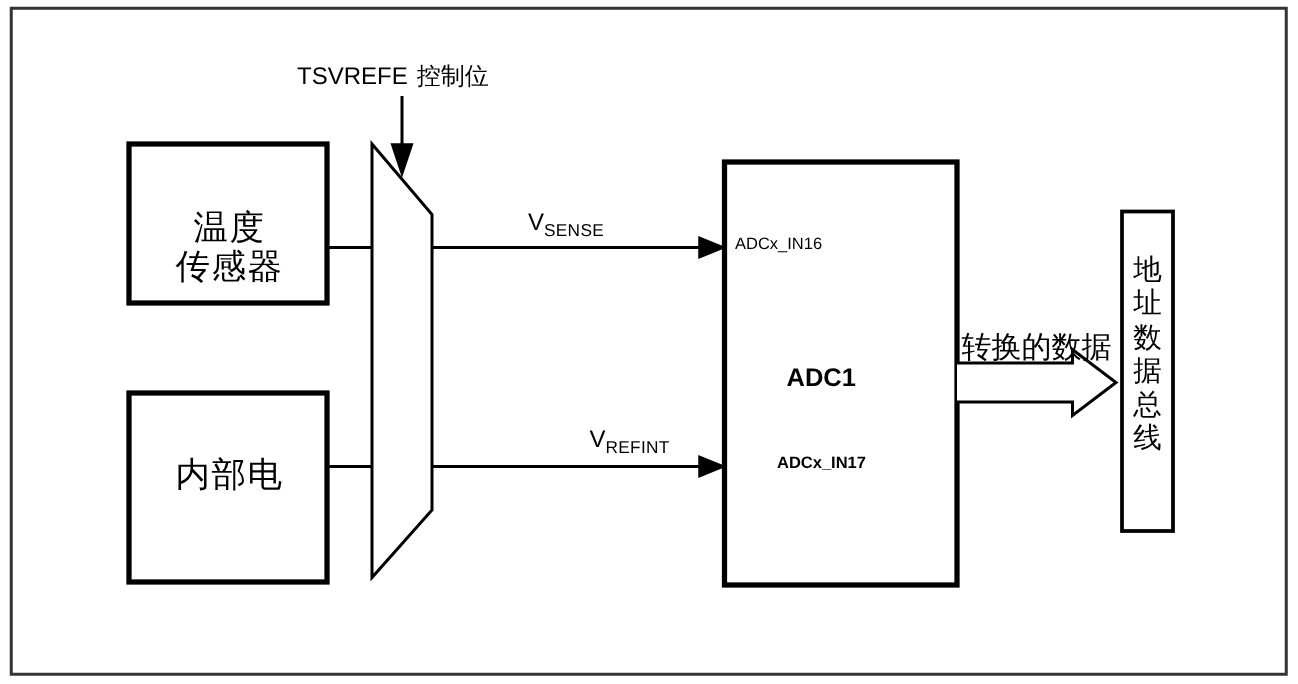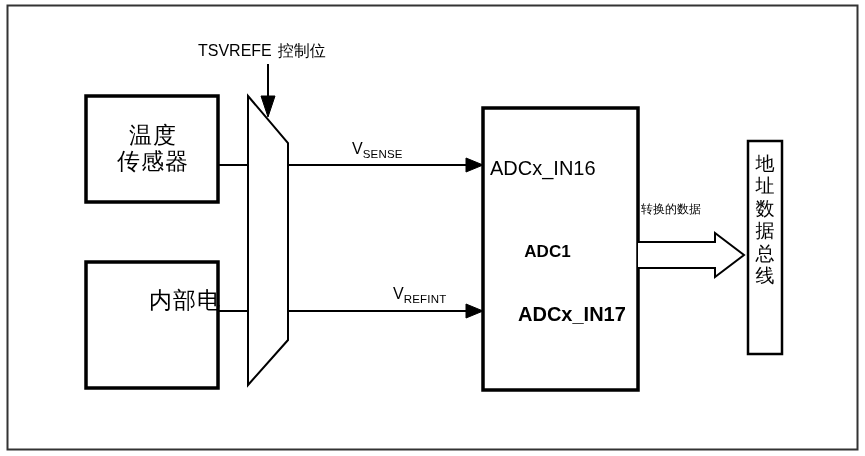--- a/index.html
+++ b/index.html
@@ -24,20 +24,21 @@
   }
   .lbl {
     position: absolute;
     font-family: "Liberation Sans", sans-serif;
     color: #000000;
     white-space: nowrap;
     line-height: 1.15;
   }
   .cjk {
     font-family: "DejaVu Sans", sans-serif;
+    margin-top: 17px;
   }
   .ctrl-label {
     left: 198px;
     top: 42px;
     font-size: 16px;
   }
   .ctrl-label .tag {
     font-family: "Liberation Sans", sans-serif;
   }
   .box-label {
@@ -47,49 +48,48 @@
   }
   .temp-label {
     left: 88px;
     top: 122px;
     width: 130px;
   }
   .pwr-label {
     left: 88px;
     top: 287px;
     width: 130px;
-    padding-left: 32px;
   }
   .sig-label {
     font-size: 16px;
   }
   .sig-label sub {
     font-size: 11.5px;
     letter-spacing: 0.2px;
     text-align: center;
   }
   .vsense-label { left: 352px; top: 140px; }
   .vrefint-label { left: 352px; top: 285px; margin-left: 41px; }
   .adc-in-label {
-    font-size: 20px;
+    font-size: 11px;
   }
   .adc-in16 { left: 490px; top: 157px; }
   .adc-in17 { left: 518px; top: 303px; font-weight: bold; }
   .adc-name {
     left: 483px;
     top: 242px;
     width: 129px;
     text-align: center;
     font-size: 17px;
     font-weight: bold;
   }
   .conv-label {
     left: 641px;
     top: 203px;
-    font-size: 12px;
+    font-size: 20px;
   }
   .bus-label {
     left: 748px;
     top: 152px;
     width: 34px;
     text-align: center;
     font-size: 19px;
     line-height: 1.18;
   }
 </style>

